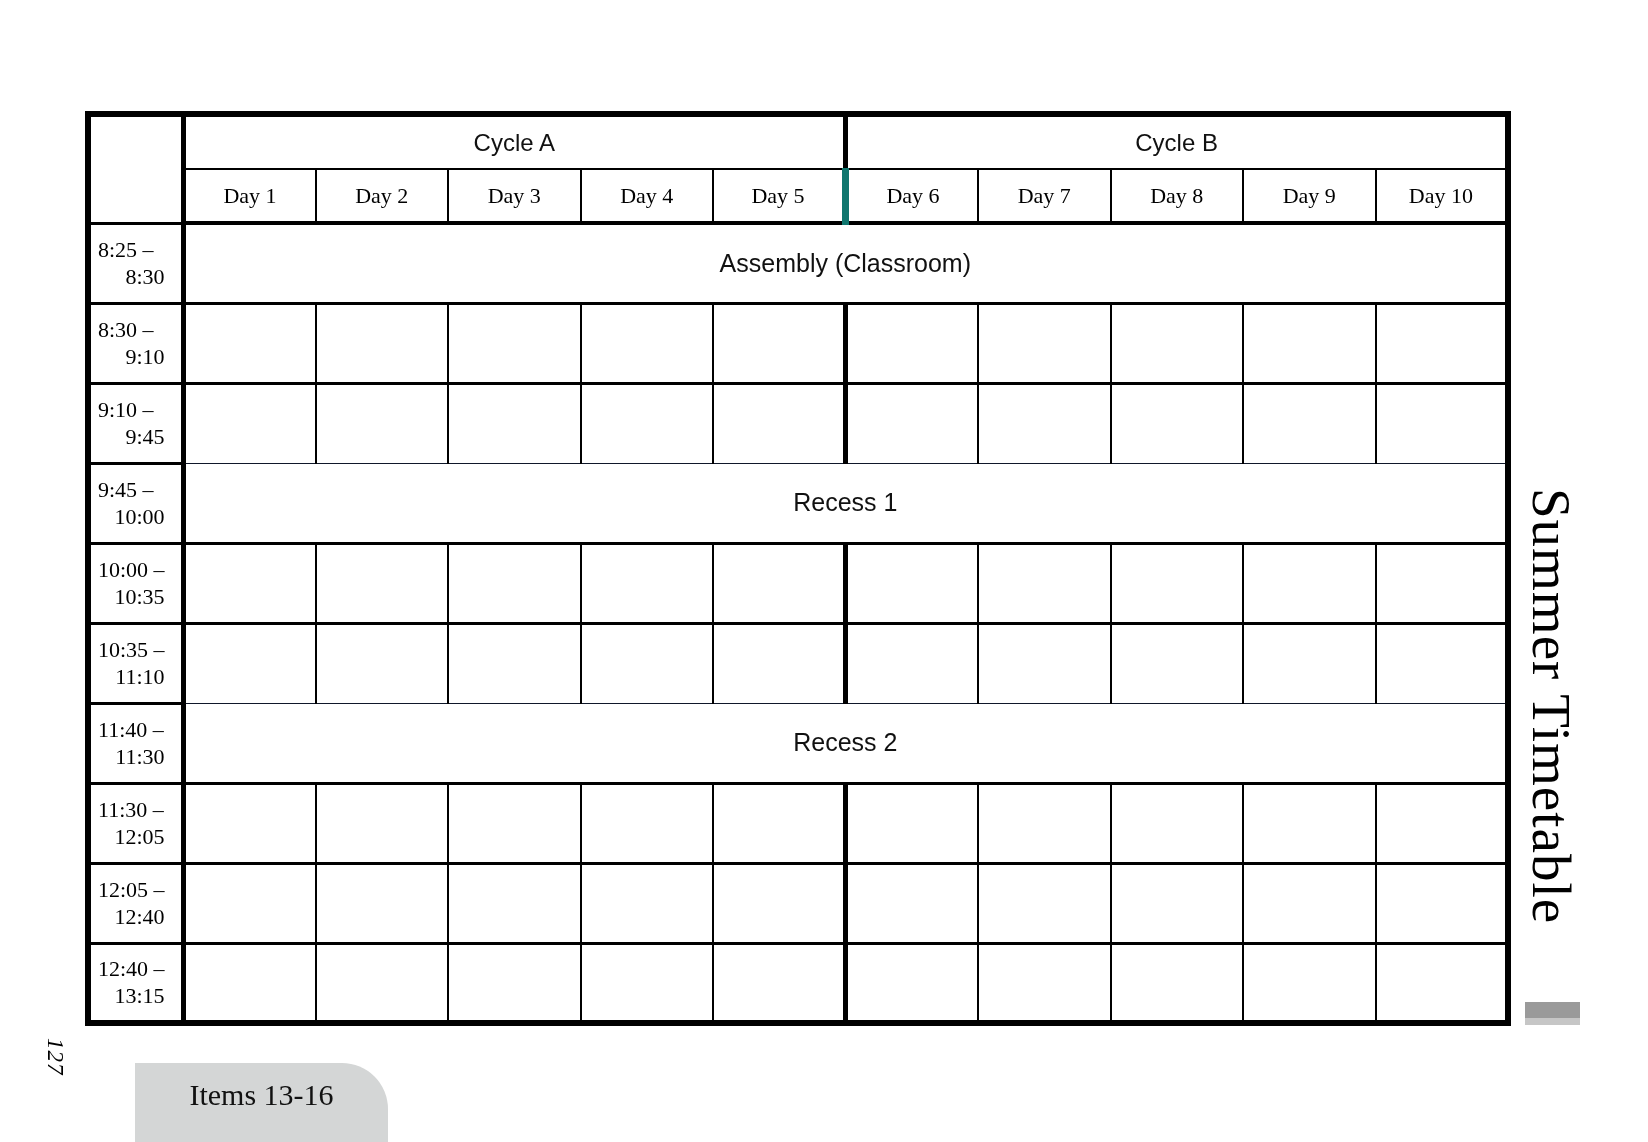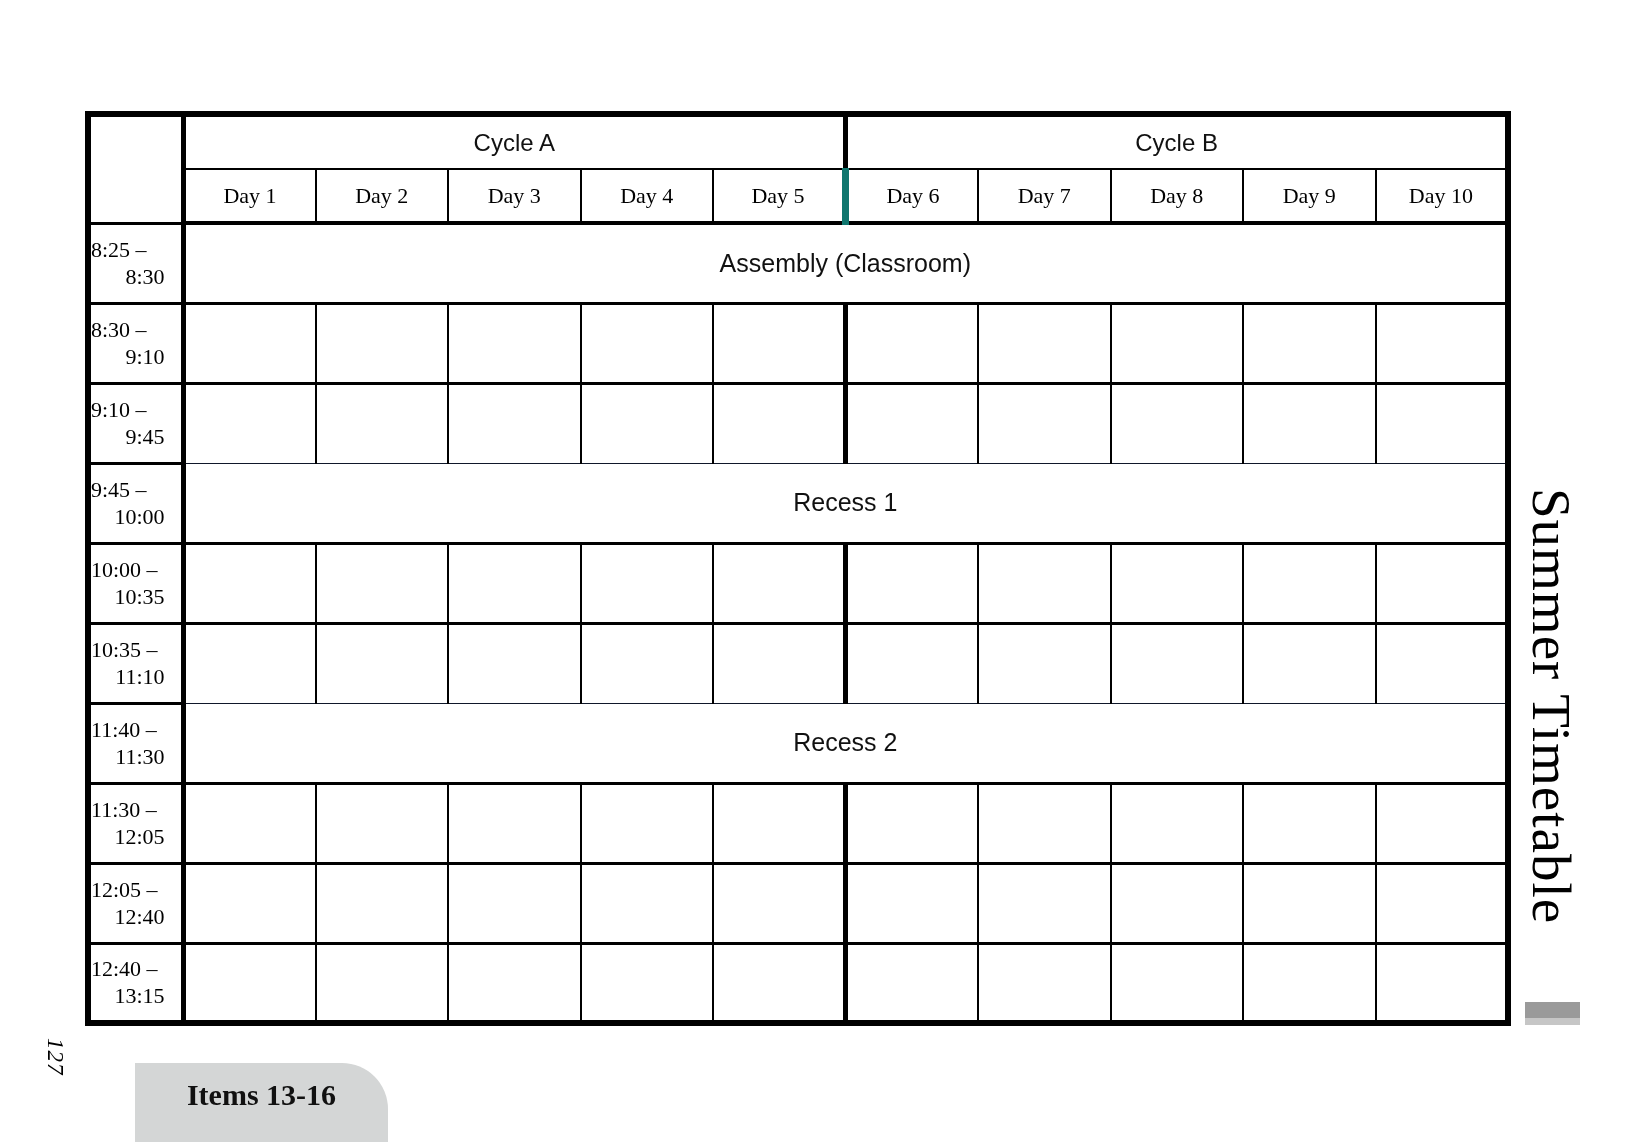--- a/index.html
+++ b/index.html
@@ -51,21 +51,21 @@
     text-align: center;
   }
   th.day.bsep { border-left: 7px solid #0f766e; }
 
   td.time {
     border-right: 5px solid #000;
     border-top: 3px solid #000;
     font-size: 22px;
     line-height: 27px;
   }
-  td.time .ts { text-align: left;   white-space: nowrap; }
+  td.time .ts { text-align: left;  padding-left: 7px;  white-space: nowrap; }
   td.time .te { text-align: right; padding-right: 16px; white-space: nowrap; }
 
   td.cell {
     border-left: 2px solid #000;
     border-top: 3px solid #000;
   }
   td.cell.bsep { border-left: 5px solid #000; }
 
   td.merged {
     border-top: 1px solid #0f172a;
@@ -115,21 +115,20 @@
     width: 253px; height: 100px;
     background: #d4d6d6;
     border-top-right-radius: 46px;
   }
   .items-box .items-label {
     padding-top: 15px;
     text-align: center;
     font-family: "Liberation Serif", serif;
     font-size: 30px;
     color: #111;
-    font-weight: bold;
   }
 </style>
 </head>
 <body>
 
 <div class="page">
 
   <table class="timetable">
     <colgroup>
       <col class="c-time">

